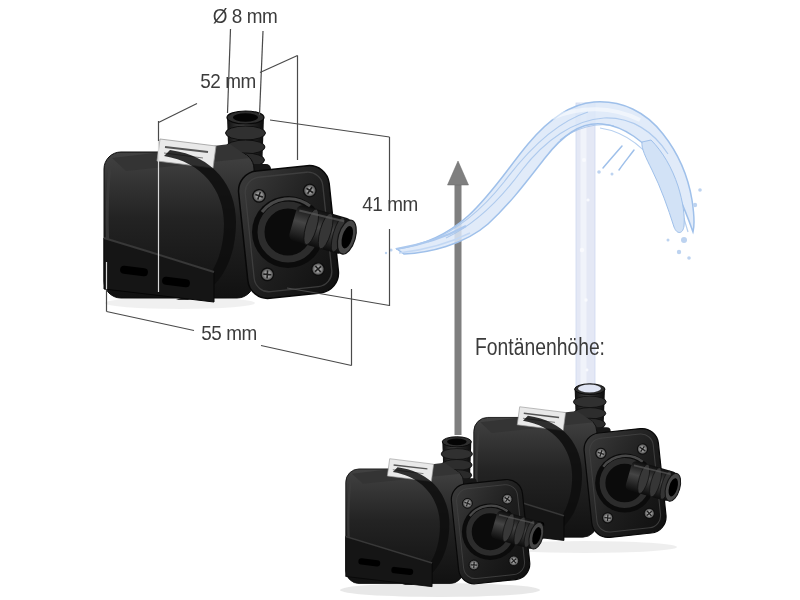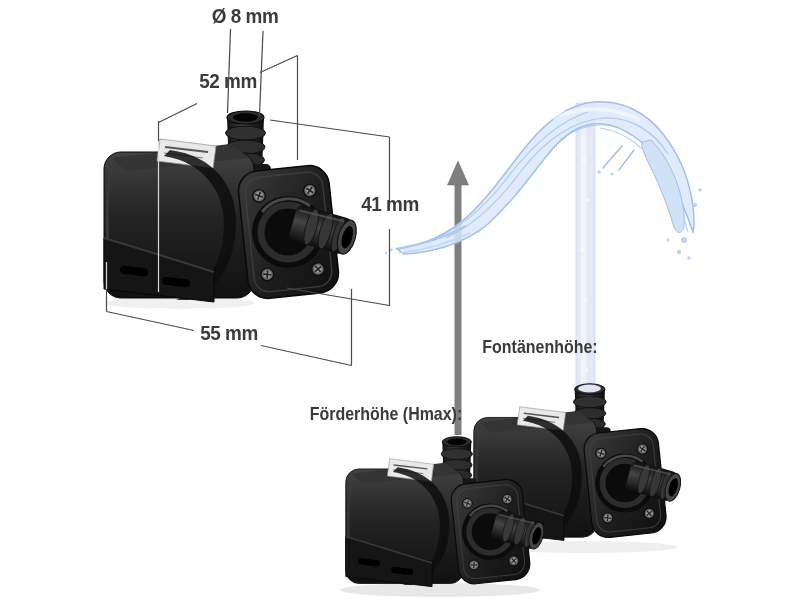--- a/index.html
+++ b/index.html
@@ -1,23 +1,23 @@
 <!DOCTYPE html>
 <html><head>
 <meta charset="utf-8">
 <title>Pump dimension diagram</title>
 <style>
   html,body{margin:0;padding:0;background:#fff;}
   .scene{position:relative;width:800px;height:600px;background:#fff;overflow:hidden;
          font-family:"Liberation Sans",sans-serif;}
   .scene svg{position:absolute;left:0;top:0;}
-  .lbl{position:absolute;font-weight:bold;color:#3b3b3b;white-space:nowrap;}
+  .lbl{position:absolute;font-weight:normal;color:#3b3b3b;white-space:nowrap;}
   .dim{font-size:21px;letter-spacing:-0.5px;transform:translate(-50%,-50%);}
   .dim .condD{display:inline-block;transform:scaleX(0.9);transform-origin:50% 50%;}
-  .info{font-size:19px;line-height:26px;text-align:left;transform:translateX(-50%);}
+  .info{font-size:23px;line-height:26px;text-align:left;transform:translateX(-50%);}
   .info .cond{display:inline-block;transform:scaleX(0.84);transform-origin:50% 50%;}
 </style>
 </head>
 <body>
 
 <div class="scene">
 
 <svg width="800" height="600" viewBox="0 0 800 600">
   <defs>
     <linearGradient id="gBody" x1="0" y1="0" x2="0" y2="1">
@@ -208,16 +208,15 @@
 
 <div class="lbl dim" style="left:245px;top:16px"><span class="condD">Ø 8 mm</span></div>
 <div class="lbl dim" style="left:228px;top:81px"><span class="condD">52 mm</span></div>
 <div class="lbl dim" style="left:390px;top:204px"><span class="condD">41 mm</span></div>
 <div class="lbl dim" style="left:229px;top:333px"><span class="condD">55 mm</span></div>
 
 <div class="lbl info" style="left:540px;top:334px">
   <div><span class="cond">Fontänenhöhe:</span></div>
 </div>
 <div class="lbl info" style="left:386px;top:401px">
-  <div><span class="cond">Förderhöhe (Hmax):</span></div>
 </div>
 
 </div>
 
 </body></html>

